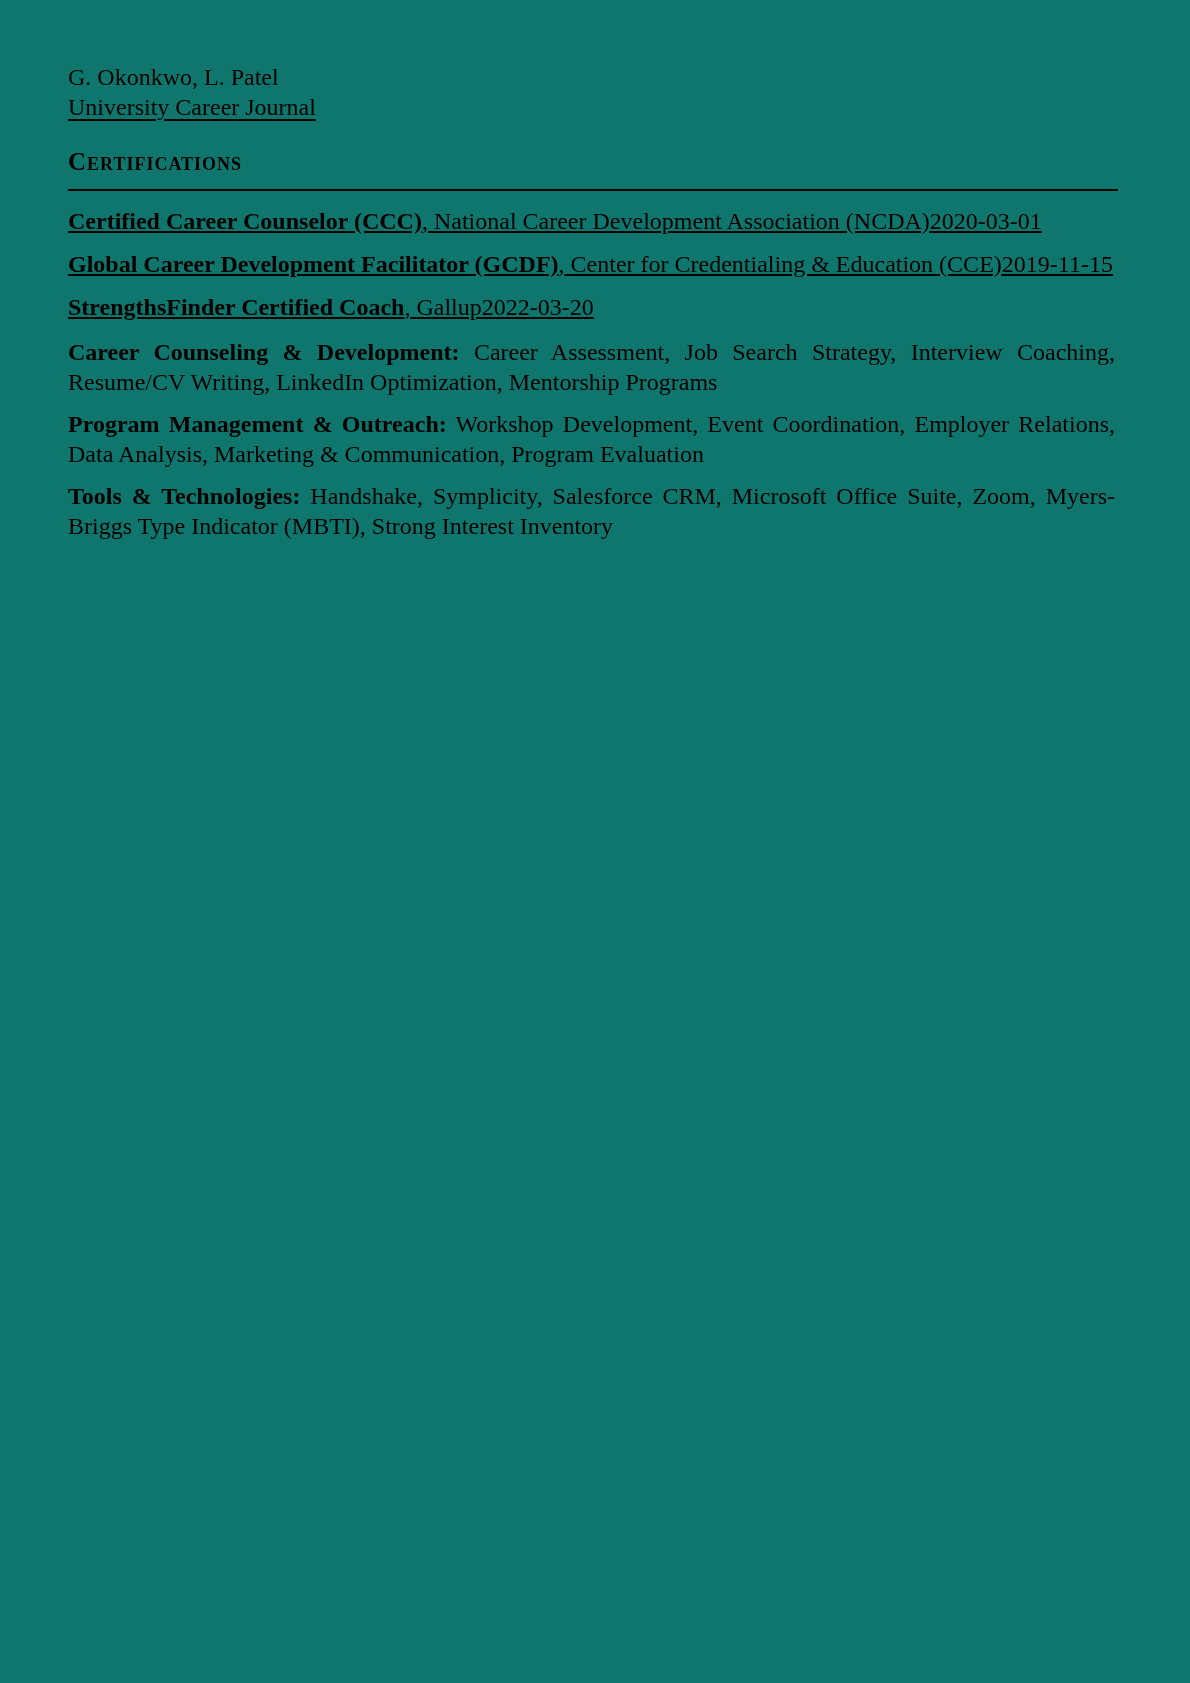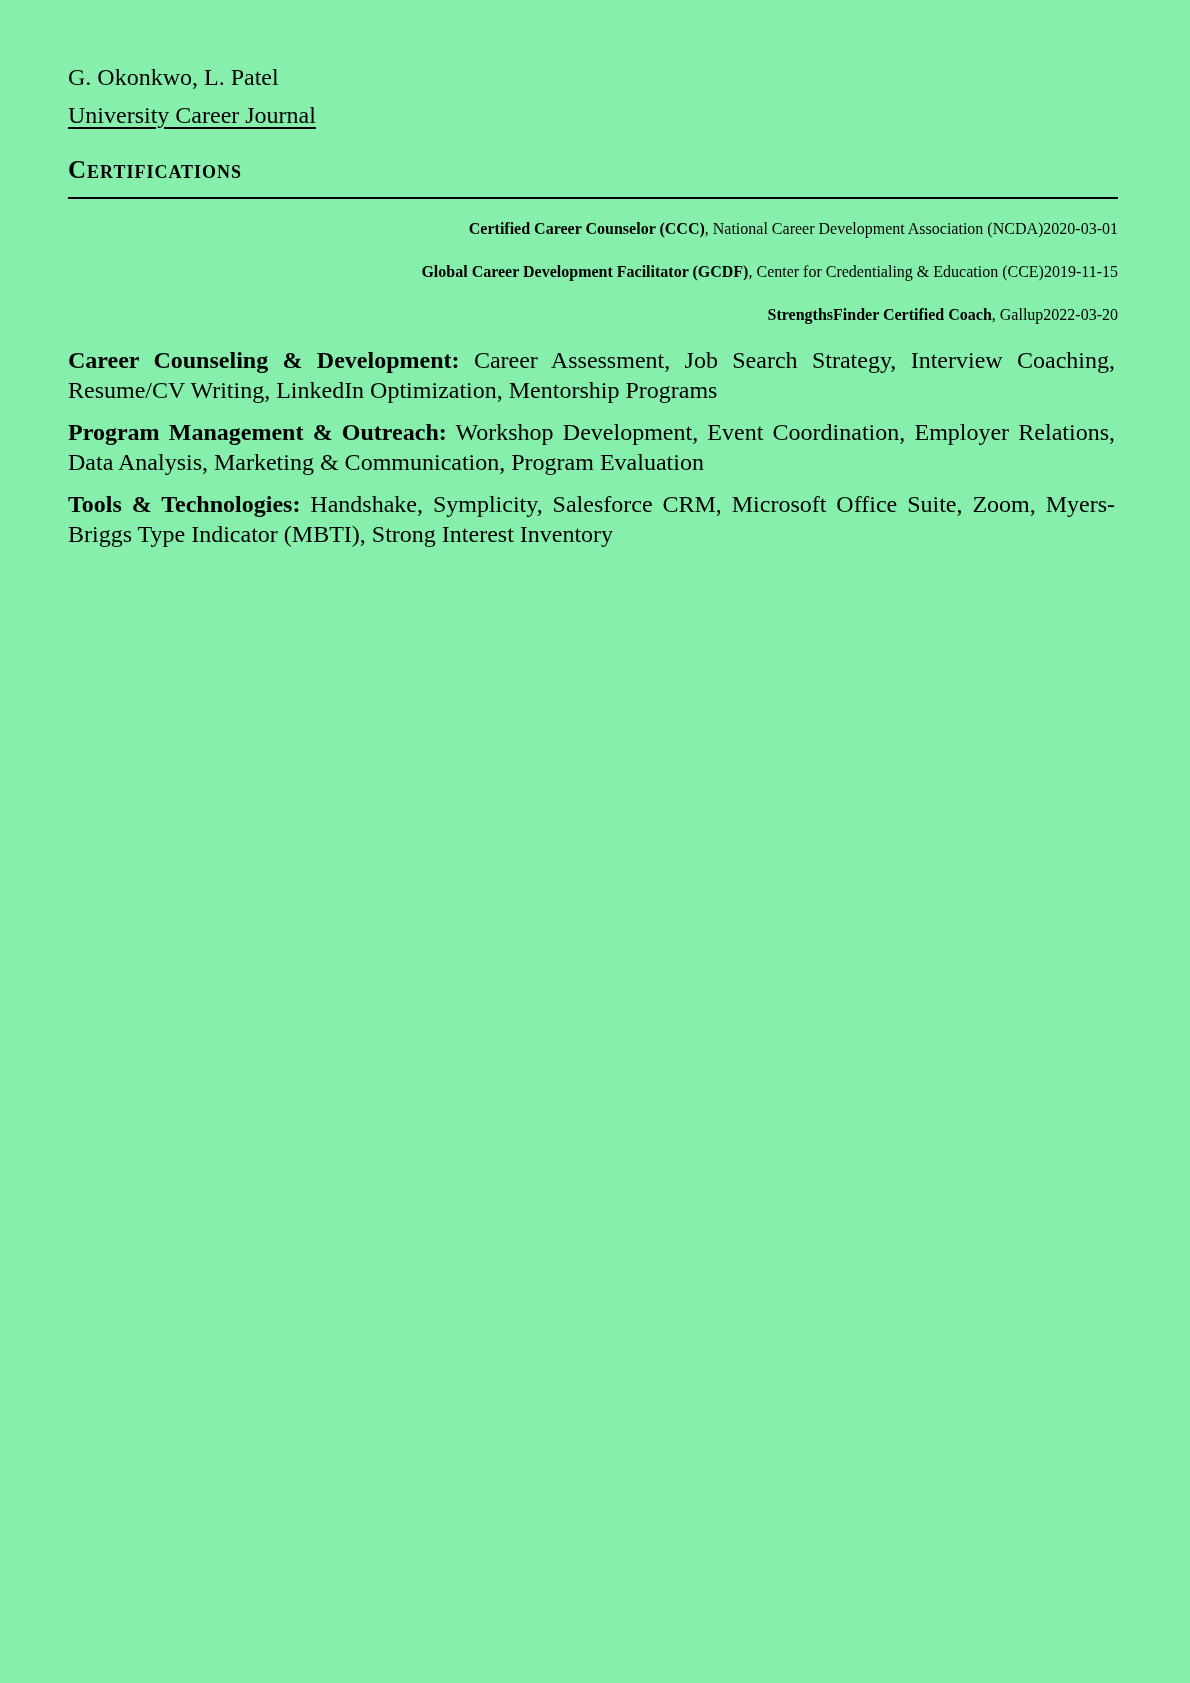--- a/index.html
+++ b/index.html
@@ -12,27 +12,27 @@
   body {
     width: 1190px;
     height: 1683px;
     font-family: "Liberation Serif", "DejaVu Serif", serif;
     overflow: hidden;
   }
   .page {
     width: 1190px;
     height: 1683px;
     padding: 62px 72px 0 68px;
-    background: #86efac;
+    background: #0f766e;
   }
   .content { width: 1050px; }
 
   
   .doc-header { font-size: 24px; line-height: 30px; }
-  .journal-line { margin-top: 8px; }
+  .journal-line { margin-top: 0; }
   .journal-title {
     text-decoration: underline;
     text-underline-offset: 4px;
     text-decoration-thickness: 1.5px;
   }
 
   
   .sec-title {
     font-size: 25px;
     font-weight: bold;
@@ -41,24 +41,25 @@
     line-height: 26px;
     margin: 27px 0 0 0;
     padding-bottom: 14px;
     border-bottom: 2.5px solid #000000;
   }
 
   
   .entry {
     display: flex;
     flex-wrap: wrap;
-    justify-content: flex-end;
-    font-size: 16px;
+    justify-content: flex-start;
+    font-size: 24px;
     line-height: 30px;
     margin-top: 13px;
+    text-decoration: underline;
   }
   .entry:first-of-type { margin-top: 15px; }
   .entry-text b { font-weight: bold; }
   .entry-date { white-space: nowrap; }
 
   
   .skill-para {
     font-size: 24px;
     line-height: 30px;
     text-align: justify;

